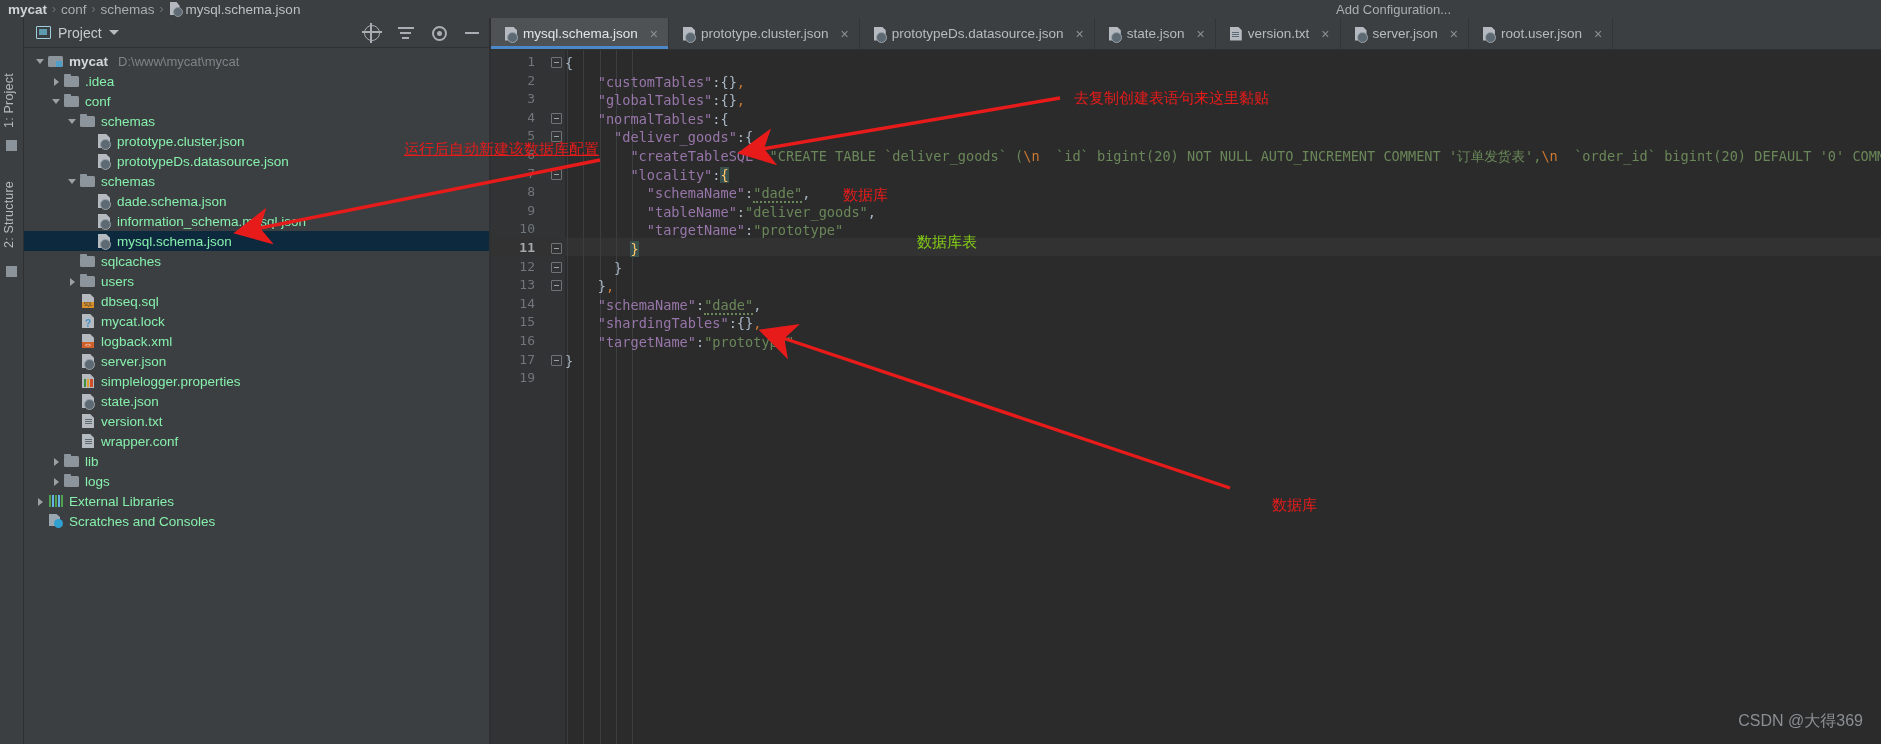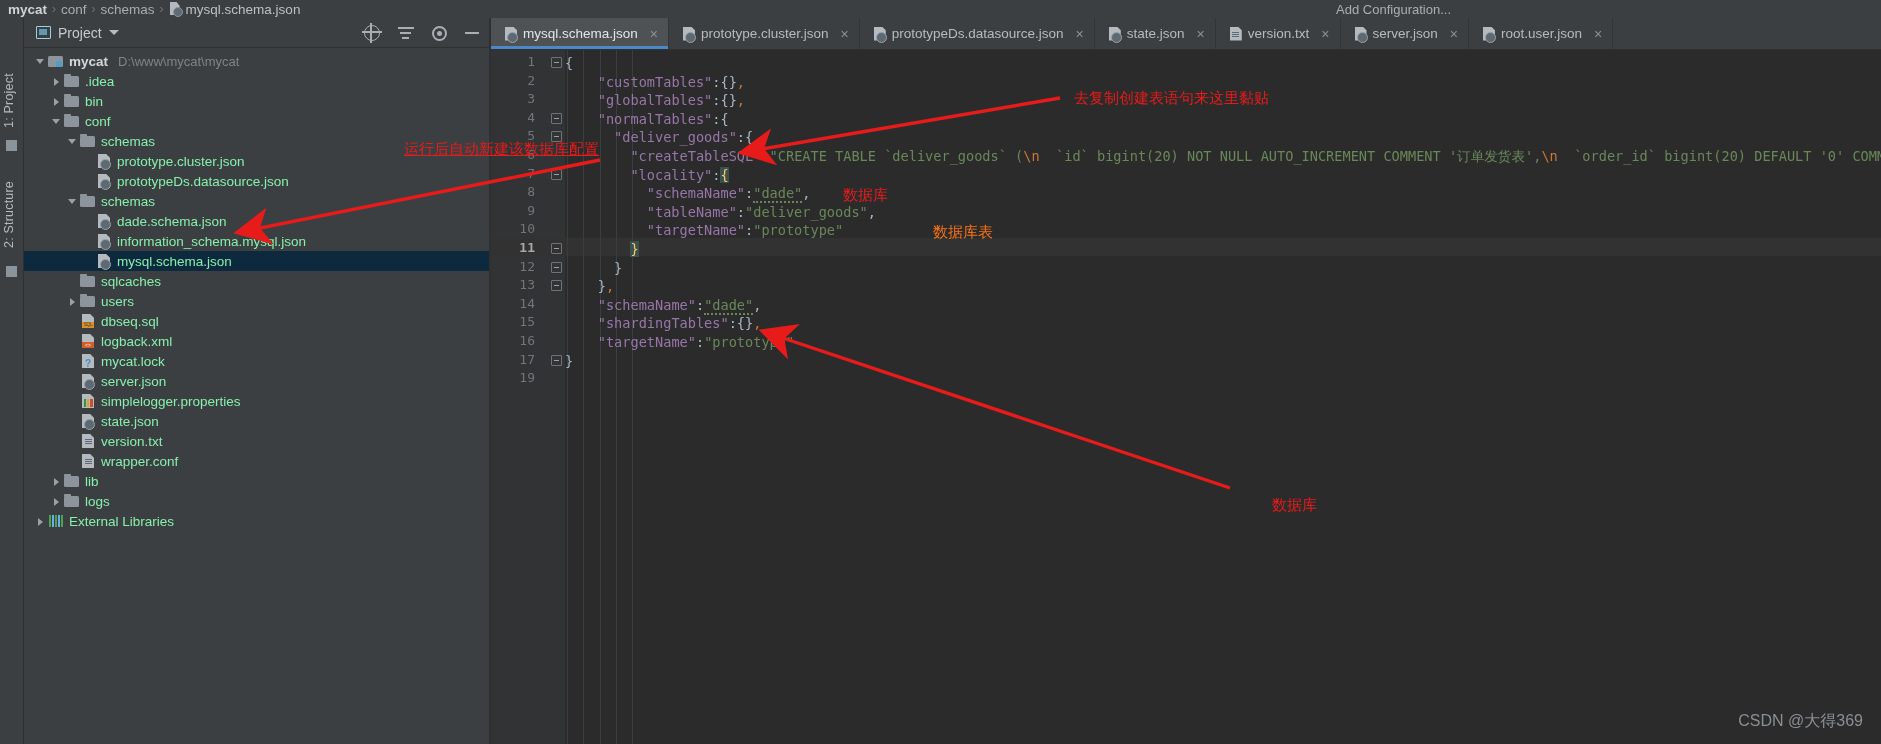--- a/index.html
+++ b/index.html
@@ -330,26 +330,20 @@
         <span class="npath">D:\www\mycat\mycat</span>
       </div>
       <div class="node">
         <span style="flex: 0 0 26px; height: 1px;"></span>
         <span class="twisty r"></span>
         <span class="ficon f-folder"></span>
         <span class="nlabel">.idea</span>
       </div>
       <div class="node">
         <span style="flex: 0 0 26px; height: 1px;"></span>
-        <span class="twisty r"></span>
-        <span class="ficon f-folder"></span>
-        <span class="nlabel">bin</span>
-      </div>
-      <div class="node">
-        <span style="flex: 0 0 26px; height: 1px;"></span>
         <span class="twisty d"></span>
         <span class="ficon f-folder"></span>
         <span class="nlabel">conf</span>
       </div>
       <div class="node">
         <span style="flex: 0 0 42px; height: 1px;"></span>
         <span class="twisty d"></span>
         <span class="ficon f-folder"></span>
         <span class="nlabel">schemas</span>
       </div>
@@ -403,28 +397,28 @@
       </div>
       <div class="node">
         <span style="flex: 0 0 42px; height: 1px;"></span>
         <span class="twisty"></span>
         <span class="ficon f-sql"></span>
         <span class="nlabel">dbseq.sql</span>
       </div>
       <div class="node">
         <span style="flex: 0 0 42px; height: 1px;"></span>
         <span class="twisty"></span>
+        <span class="ficon f-unknown"></span>
+        <span class="nlabel">mycat.lock</span>
+      </div>
+      <div class="node">
+        <span style="flex: 0 0 42px; height: 1px;"></span>
+        <span class="twisty"></span>
         <span class="ficon f-xml"></span>
         <span class="nlabel">logback.xml</span>
-      </div>
-      <div class="node">
-        <span style="flex: 0 0 42px; height: 1px;"></span>
-        <span class="twisty"></span>
-        <span class="ficon f-unknown"></span>
-        <span class="nlabel">mycat.lock</span>
       </div>
       <div class="node">
         <span style="flex: 0 0 42px; height: 1px;"></span>
         <span class="twisty"></span>
         <span class="ficon f-json"></span>
         <span class="nlabel">server.json</span>
       </div>
       <div class="node">
         <span style="flex: 0 0 42px; height: 1px;"></span>
         <span class="twisty"></span>
@@ -459,20 +453,26 @@
         <span style="flex: 0 0 26px; height: 1px;"></span>
         <span class="twisty r"></span>
         <span class="ficon f-folder"></span>
         <span class="nlabel">logs</span>
       </div>
       <div class="node">
         <span style="flex: 0 0 10px; height: 1px;"></span>
         <span class="twisty r"></span>
         <span class="ficon f-extlib"></span>
         <span class="nlabel">External Libraries</span>
+      </div>
+      <div class="node">
+        <span style="flex: 0 0 10px; height: 1px;"></span>
+        <span class="twisty"></span>
+        <span class="ficon f-scratch"></span>
+        <span class="nlabel">Scratches and Consoles</span>
       </div>
     </div>
 
   <div class="vsplit"></div>
 
   <div class="tabbar" id="tabbar">
       <div class="tab active">
         <span class="tico f-json"></span>
         <span>mysql.schema.json</span>
         <span class="x">×</span>
@@ -577,18 +577,18 @@
 
     <line x1="600" y1="160" x2="240" y2="232" stroke="#e81b1b" stroke-width="3.4" marker-end="url(#ah)"></line>
 
     <line x1="1230" y1="488" x2="765" y2="332" stroke="#e81b1b" stroke-width="3.4" marker-end="url(#ah)"></line>
   </svg>
 
   <div id="annotations">
       <div class="ann" style="left: 1074px; top: 89px; color: rgb(232, 27, 27);">去复制创建表语句来这里黏贴</div>
       <div class="ann" style="left: 404px; top: 140px; color: rgb(232, 27, 27); text-decoration: underline;">运行后自动新建该数据库配置</div>
       <div class="ann" style="left: 843px; top: 186px; color: rgb(232, 27, 27);">数据库</div>
-      <div class="ann" style="left: 917px; top: 223px; color: #f97316; margin-left: 16px;">数据库表</div>
+      <div class="ann" style="left: 917px; top: 233px; color: #84cc16;">数据库表</div>
       <div class="ann" style="left: 1272px; top: 496px; color: rgb(232, 27, 27);">数据库</div>
     </div>
 
   <div class="watermark">CSDN @大得369</div>
 </div>
 
 </body></html>

